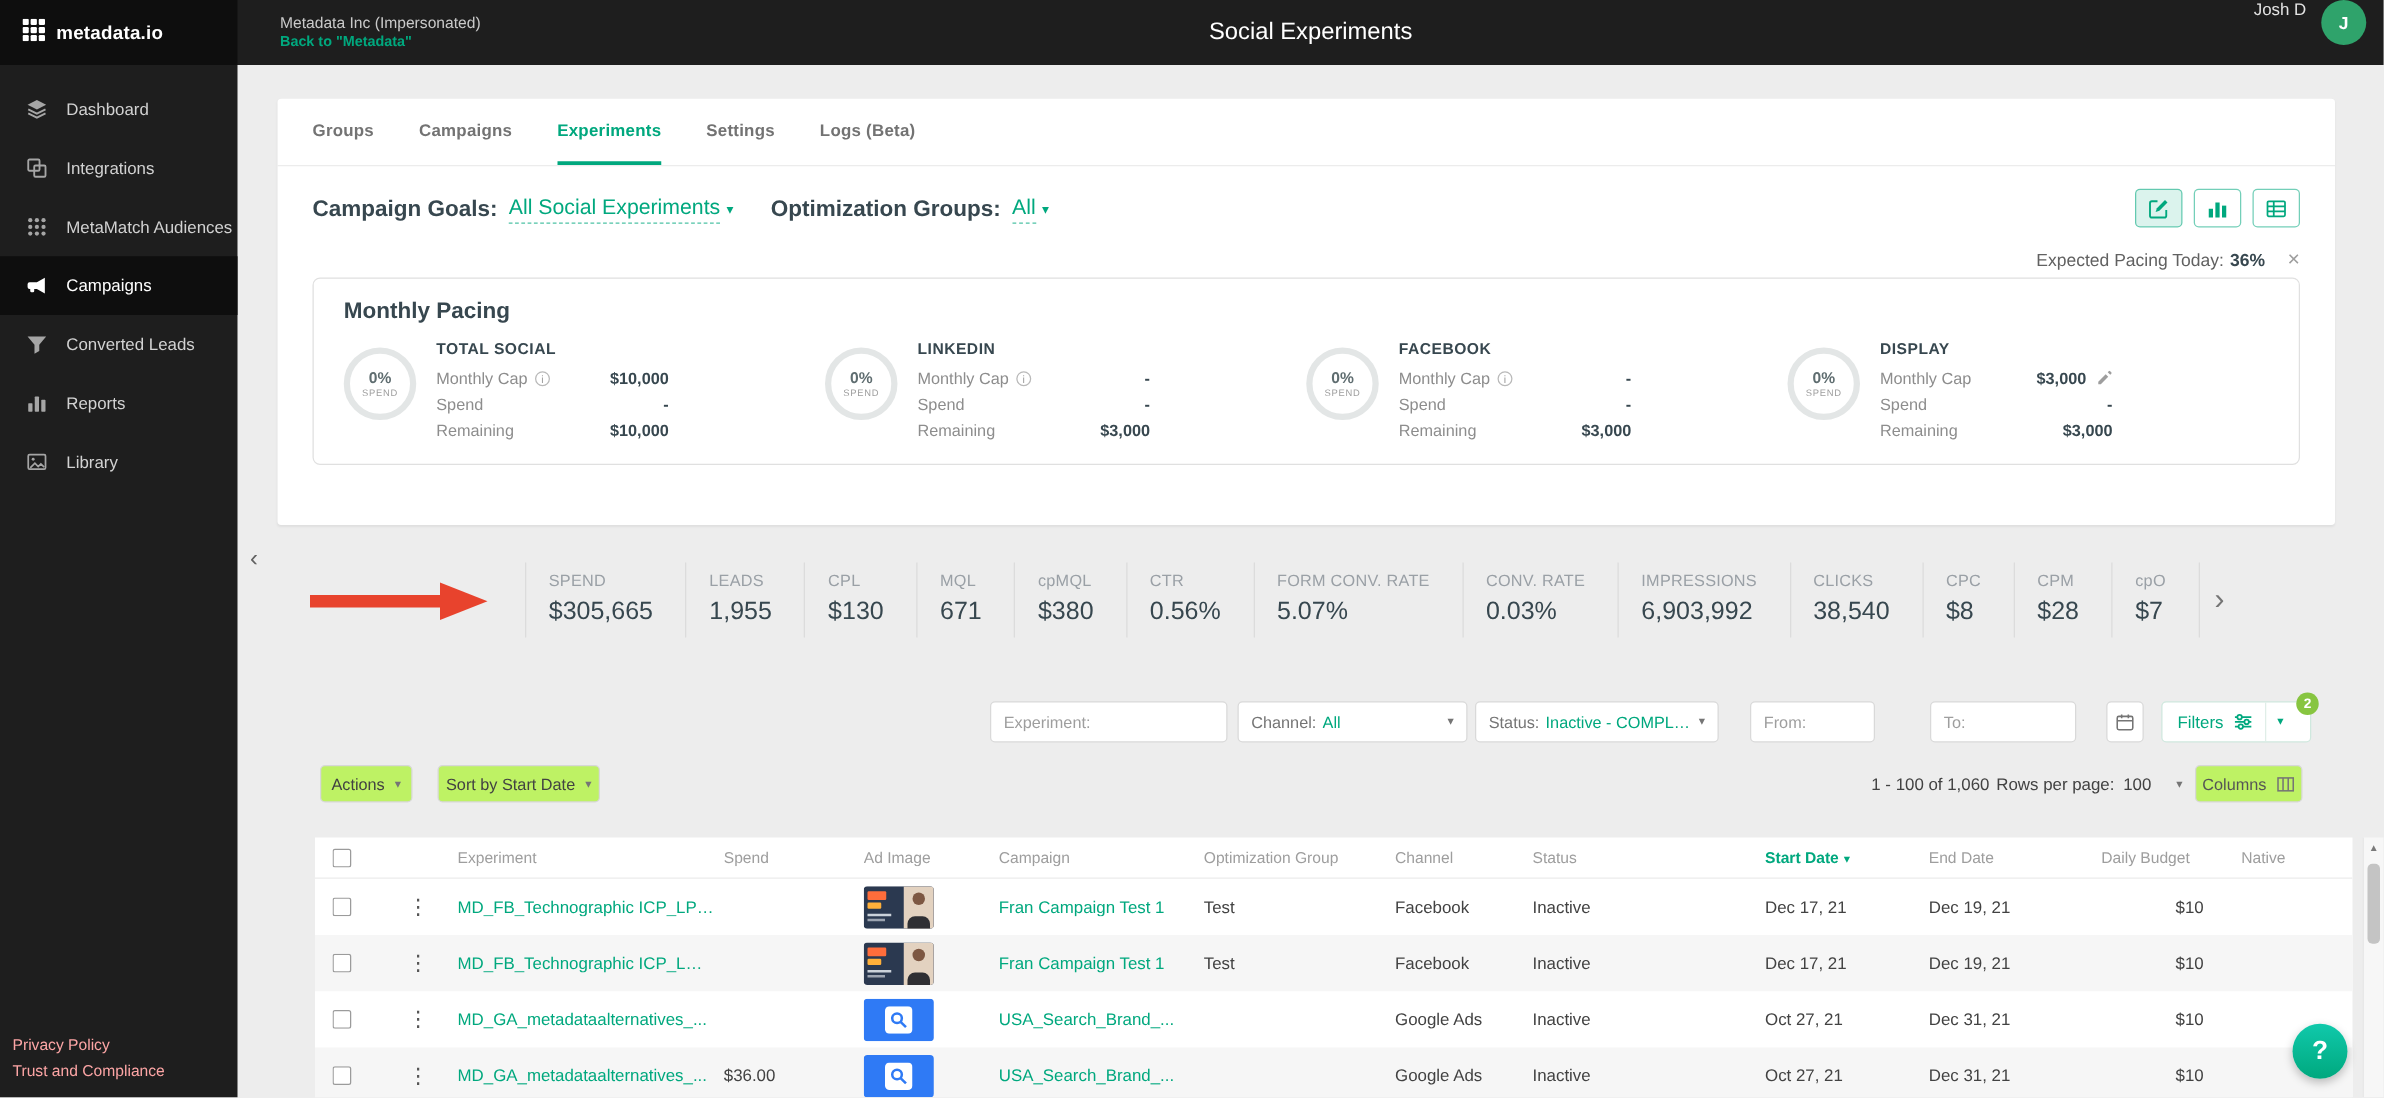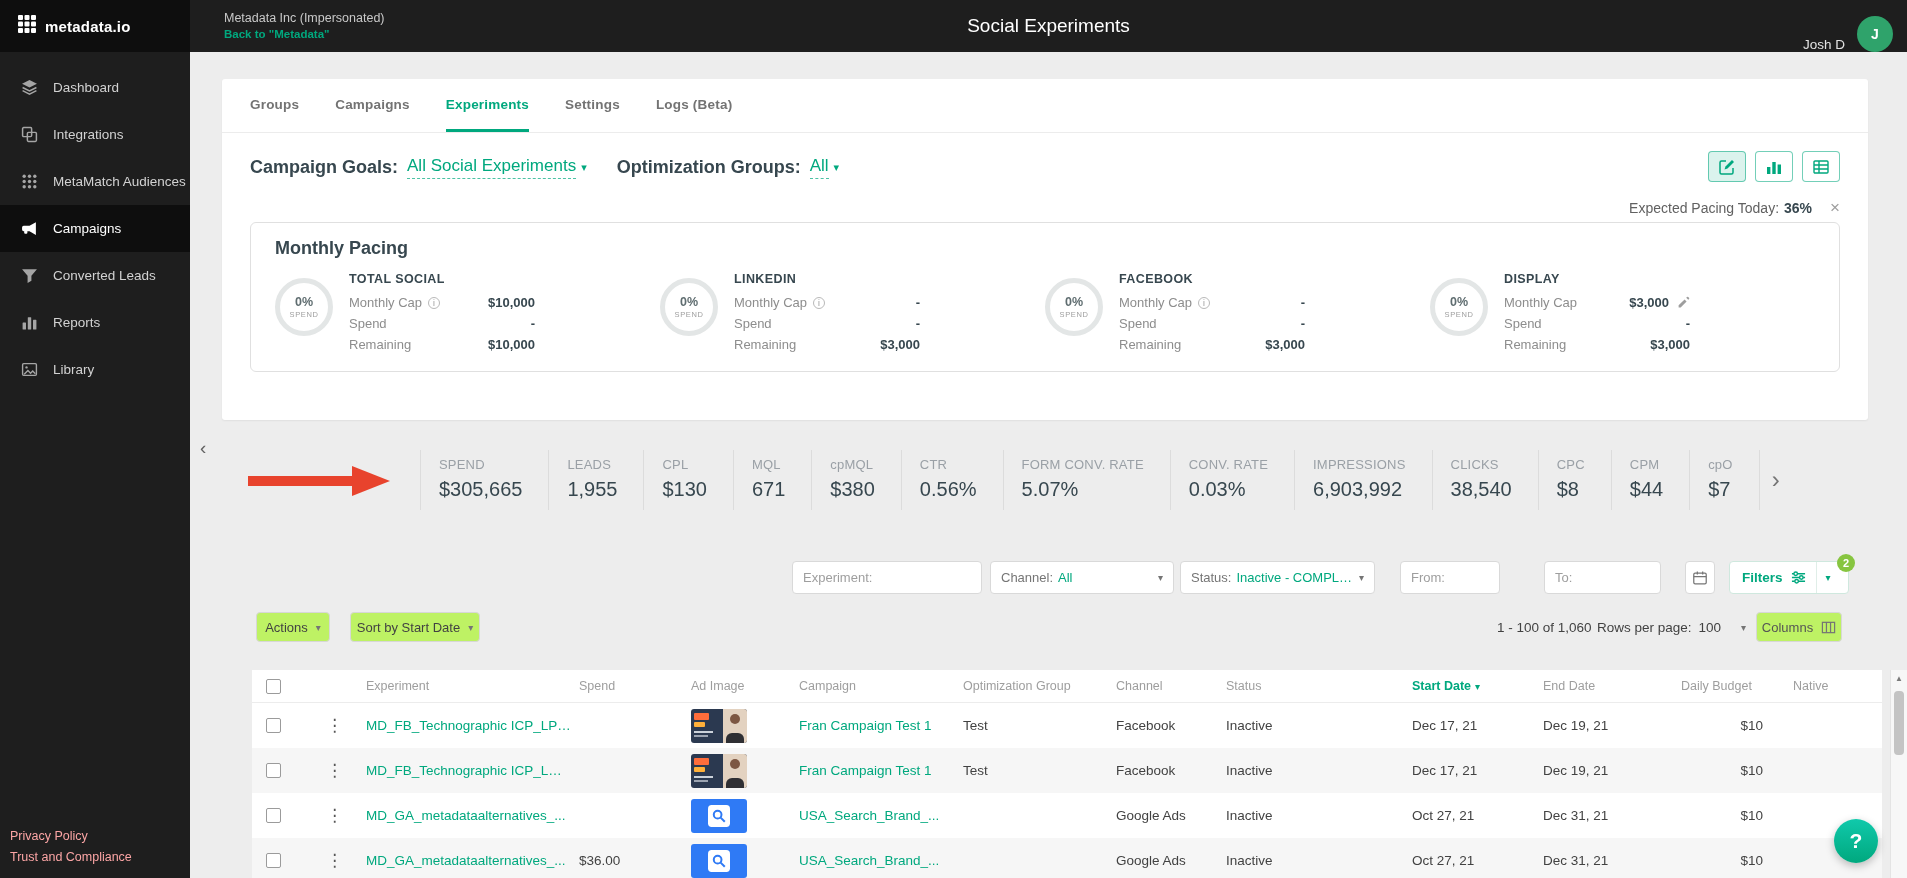--- a/index.html
+++ b/index.html
@@ -12,21 +12,21 @@
   .app{position:relative;width:1907px;height:878px;overflow:hidden}
 
   
   .header{position:absolute;left:0;top:0;width:100%;height:52px;background:var(--sidebg);z-index:6;display:flex}
   .logo{width:190px;height:52px;background:var(--sidebg2);display:flex;align-items:center;gap:9px;padding-left:18px;cursor:pointer}
   .logo-text{color:#fff;font-size:15px;font-weight:bold;letter-spacing:.2px}
   .h-company{display:flex;flex-direction:column;justify-content:center;margin-left:34px;line-height:1.3}
   .h-company .co{color:#c9c9c9;font-size:12.5px}
   .h-company .back{color:var(--accent);font-size:11.5px;font-weight:bold;cursor:pointer;text-decoration:none}
   .h-title{position:absolute;left:190px;right:0;top:0;height:52px;display:flex;align-items:center;justify-content:center;color:#fff;font-size:19px;font-weight:normal;pointer-events:none}
-  .h-user{position:absolute;right:14px;top:0;height:52px;display:flex;align-items:flex-end;gap:12px;cursor:pointer}
+  .h-user{position:absolute;right:14px;top:0;height:52px;display:flex;align-items:flex-start;gap:12px;cursor:pointer}
   .h-user .uname{color:#e3e3e3;font-size:13.5px}
   .avatar{width:36px;height:36px;border-radius:50%;background:#2FA36B;color:#fff;font-weight:bold;font-size:14px;display:flex;align-items:center;justify-content:center}
 
   
   .sidebar{position:absolute;left:0;top:52px;width:190px;bottom:0;background:var(--sidebg);z-index:5}
   .menu{padding-top:12px}
   .menu-item{height:47px;display:flex;align-items:center;gap:15px;padding-left:20px;color:#d2d2d2;font-size:13.5px;cursor:pointer}
   .menu-item .mi-icon{width:18px;height:18px;color:#a5a5a5;display:flex;align-items:center;justify-content:center}
   .menu-item.active{background:var(--sidebg2);color:#fff}
   .menu-item.active .mi-icon{color:#fff}
@@ -85,21 +85,21 @@
   .f-select{display:flex;align-items:center;padding:0 10px;cursor:pointer}
   .f-channel{left:800px;width:184px}
   .f-status{left:990px;width:195px}
   .f-pre{color:#757575;white-space:nowrap}
   .f-val{color:var(--accent);margin-left:5px;white-space:nowrap;overflow:hidden;text-overflow:ellipsis;flex:1}
   .f-caret{color:#757575;font-size:10px;margin-left:6px}
   .f-from{left:1210px;width:100px}
   .f-to{left:1354px;width:117px}
   .f-calbtn{left:1495px;width:30px;display:flex;align-items:center;justify-content:center;color:#757575;cursor:pointer}
   .f-filters{left:1539px;width:120px;display:flex;align-items:center;padding:0 0 0 12px;cursor:pointer;border-color:#cfe8de}
-  .f-filters-label{color:var(--accent);font-size:13.5px;font-weight:bold}
+  .f-filters-label{color:var(--accent);font-size:13.5px;font-weight:normal}
   .f-sliders{color:var(--accent);margin-left:8px;display:inline-flex}
   .f-divider{width:1px;height:31px;background:#e0eee8;margin-left:10px}
   .f-caret2{color:var(--accent);font-size:10px;padding:0 9px}
   .f-badge{position:absolute;right:-7px;top:-8px;width:18px;height:18px;border-radius:50%;background:#87C540;color:#fff;font-size:11px;font-weight:bold;display:flex;align-items:center;justify-content:center}
 
   
   .actions-row{position:absolute;top:560px;left:0;right:0;height:32px;font-size:13.5px;color:#424242}
   .btn{position:absolute;top:0;height:30px;background:#bef264;border:1px solid #d7d7d7;border-radius:4px;display:flex;align-items:center;justify-content:center;gap:8px;cursor:pointer;font-size:13px;color:#424242}
   .btn .caret{font-size:10px;color:#757575}
   .b-actions{left:66px;width:74px}
@@ -448,21 +448,21 @@
         <div class="stat">
           <div class="s-label">CLICKS</div>
           <div class="s-value">38,540</div>
         </div>
         <div class="stat">
           <div class="s-label">CPC</div>
           <div class="s-value">$8</div>
         </div>
         <div class="stat">
           <div class="s-label">CPM</div>
-          <div class="s-value">$44</div>
+          <div class="s-value">$28</div>
         </div>
         <div class="stat">
           <div class="s-label">cpO</div>
           <div class="s-value">$7</div>
         </div>
         <div class="stat-more">›</div>
       </div>
     <svg class="red-arrow" width="150" height="34" viewBox="0 0 150 34">
       <rect x="2" y="12" width="108" height="10" fill="#E8432D"></rect>
       <polygon points="106,2 106,32 144,17" fill="#E8432D"></polygon>

